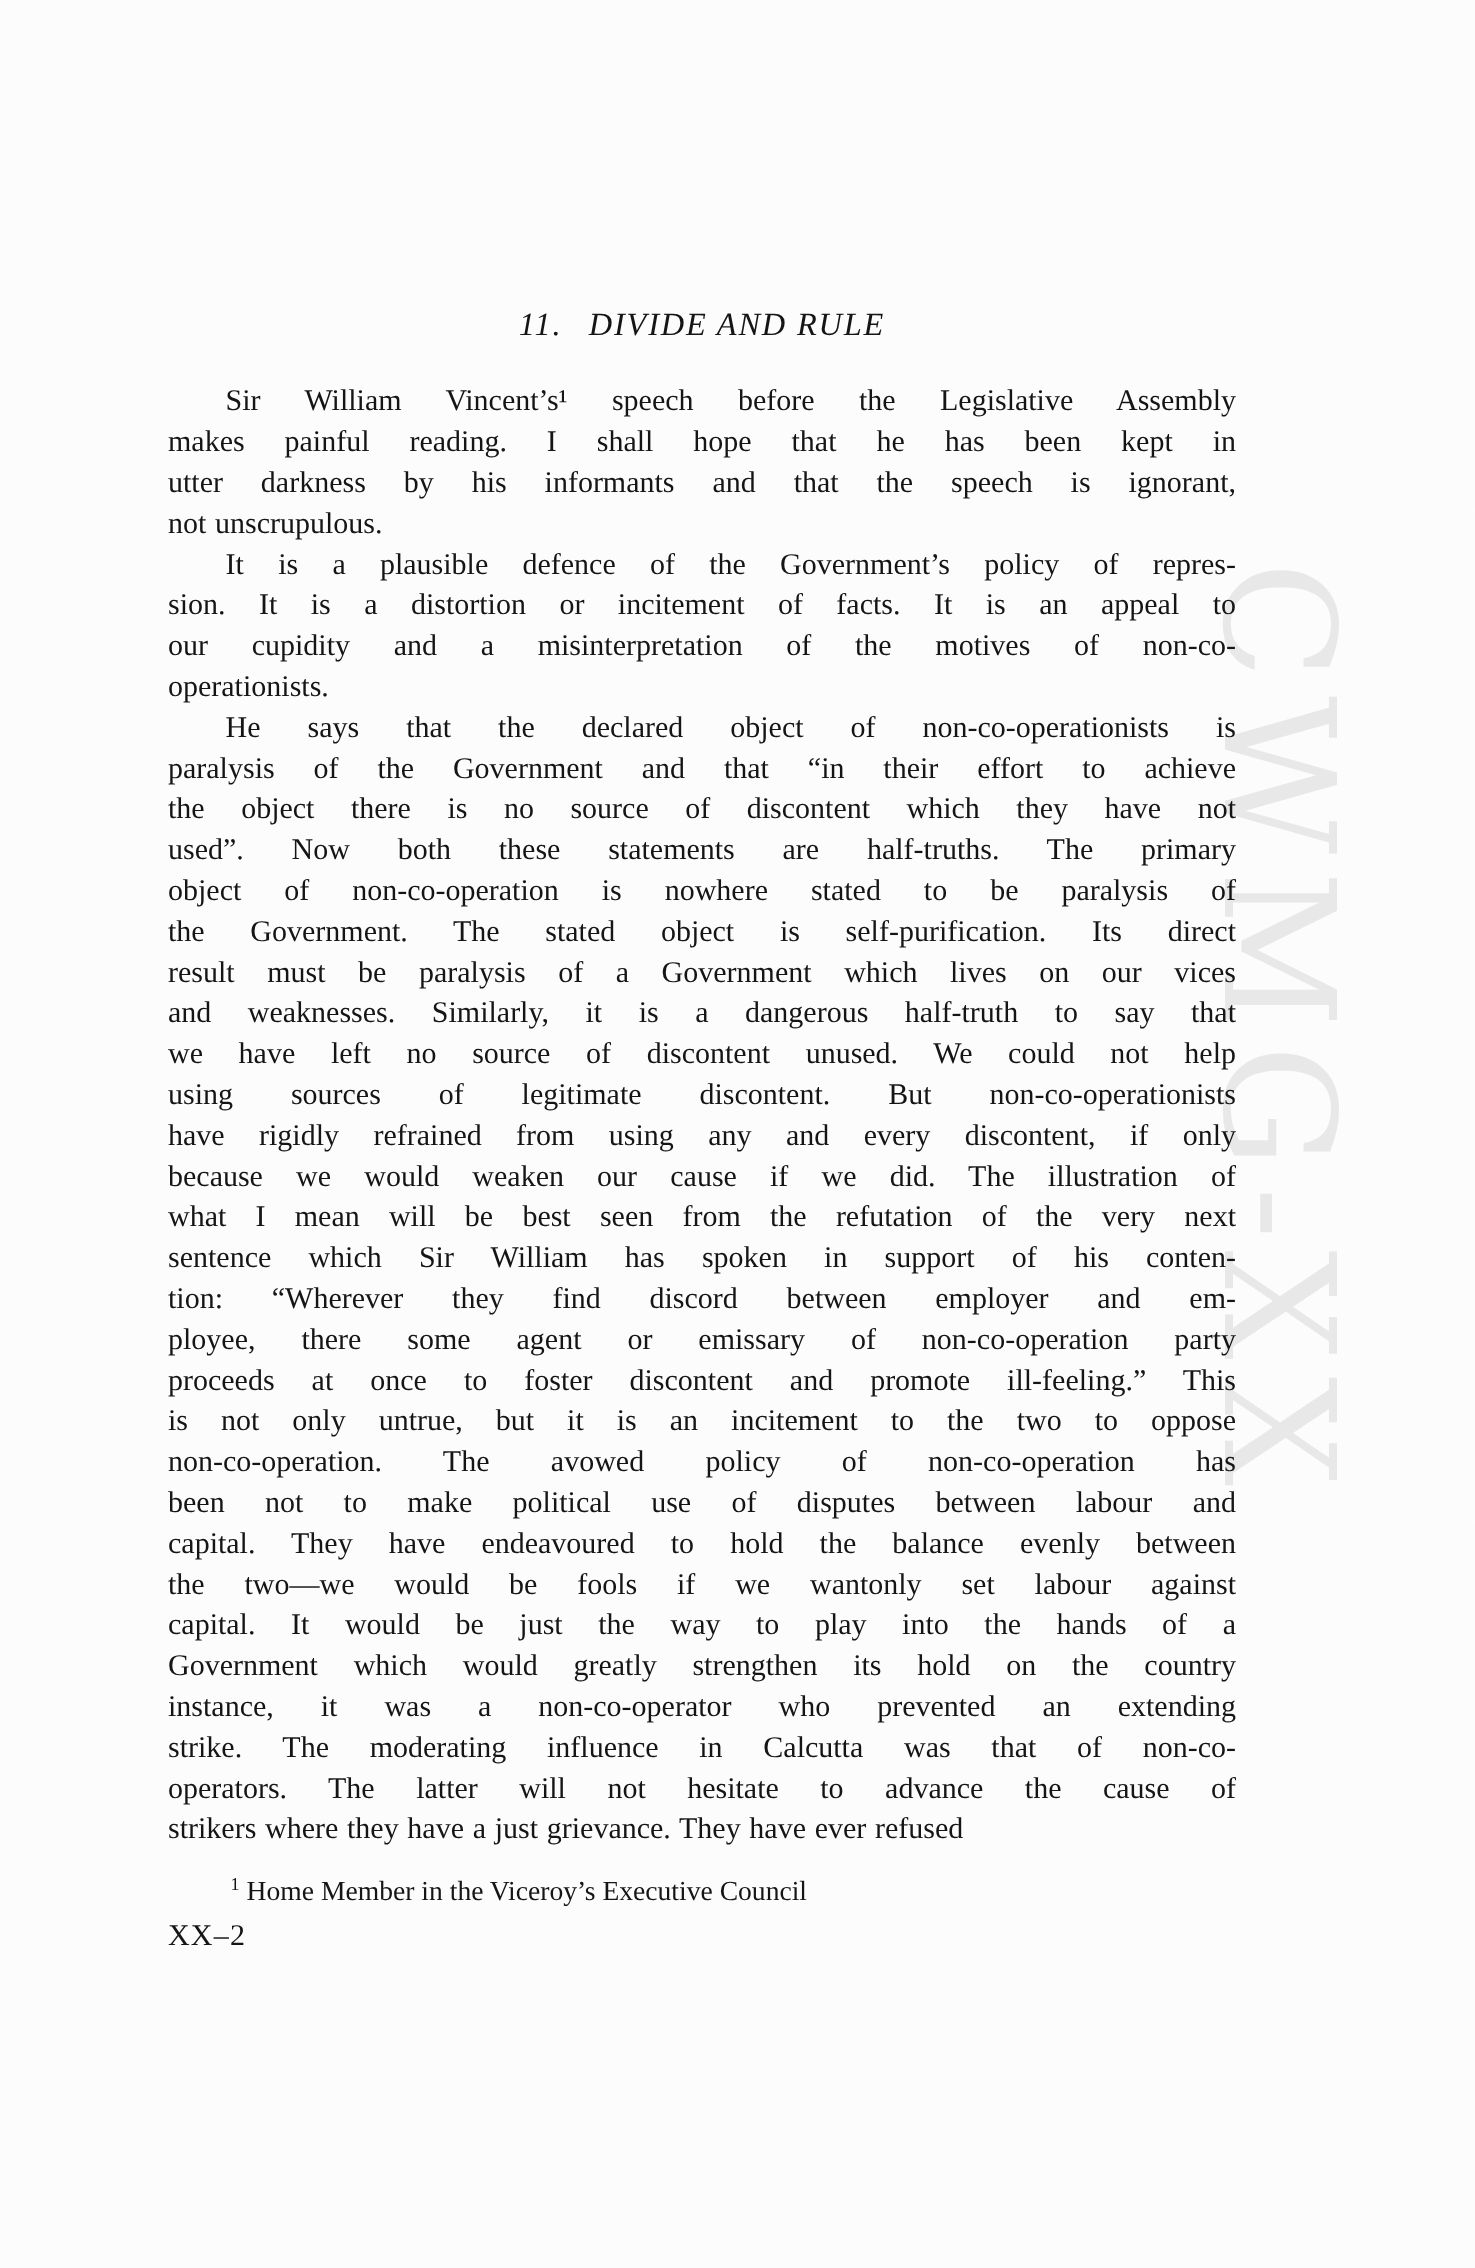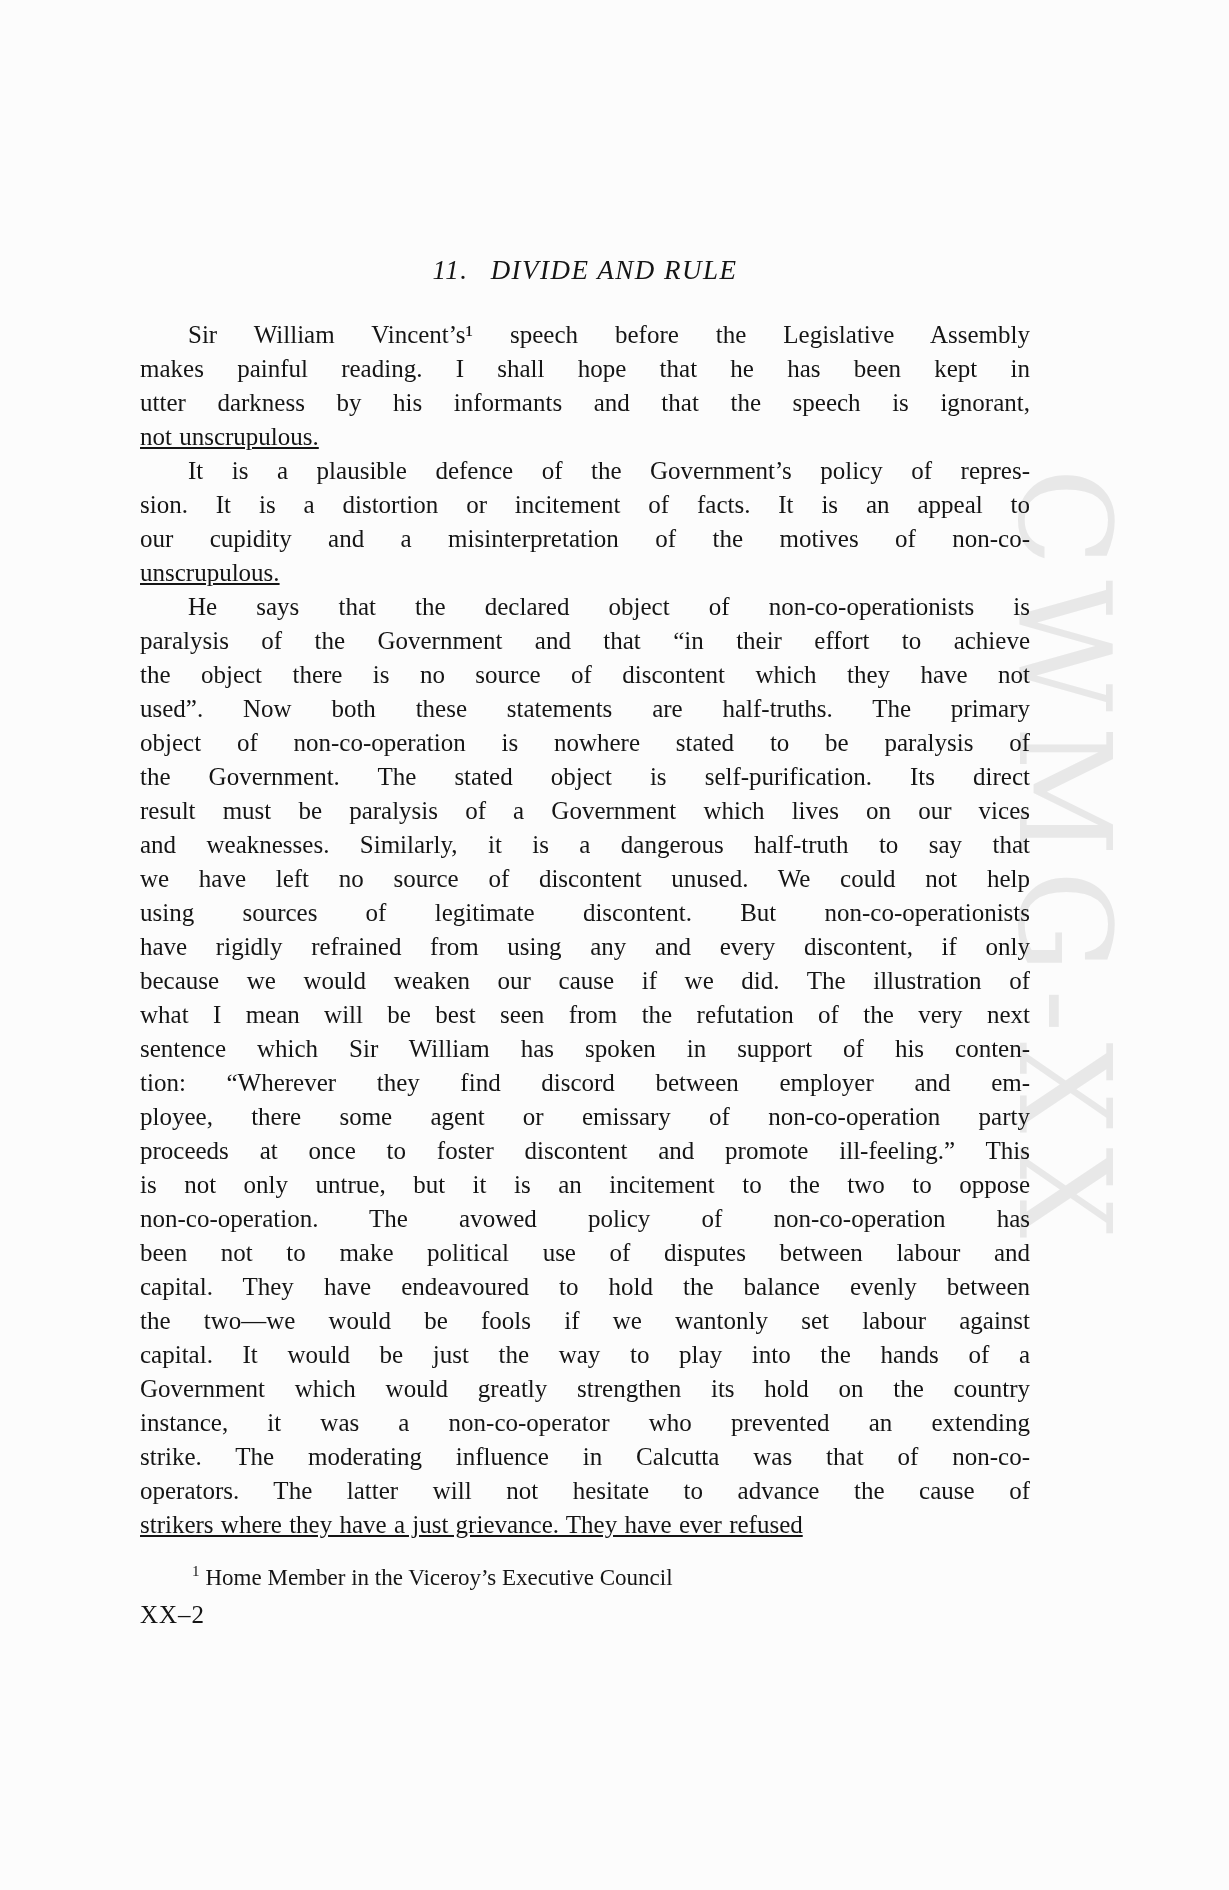--- a/index.html
+++ b/index.html
@@ -57,21 +57,20 @@
     text-align: justify;
     text-align-last: justify;
     text-justify: inter-word;
     word-spacing: 1px;
     white-space: normal;
     overflow: hidden;
   }
   .line.lastline {
     text-align: center;
     text-align-last: left;
-    text-decoration: underline;
   }
   .line.firstline {
     text-indent: 48px;
   }
   .footnote {
     margin-top: 14px;
     padding-left: 52px;
     font-size: 23px;
     line-height: 30px;
   }
@@ -104,21 +103,21 @@
         <div class="paragraph">
           <div class="line firstline">Sir William Vincent’s¹ speech before the Legislative Assembly</div>
           <div class="line">makes painful reading. I shall hope that he has been kept in</div>
           <div class="line">utter darkness by his informants and that the speech is ignorant,</div>
           <div class="line lastline">not unscrupulous.</div>
         </div>
         <div class="paragraph">
           <div class="line firstline">It is a plausible defence of the Government’s policy of repres-</div>
           <div class="line">sion. It is a distortion or incitement of facts. It is an appeal to</div>
           <div class="line">our cupidity and a misinterpretation of the motives of non-co-</div>
-          <div class="line lastline">unscrupulous.</div>
+          <div class="line lastline">operationists.</div>
         </div>
         <div class="paragraph">
           <div class="line firstline">He says that the declared object of non-co-operationists is</div>
           <div class="line">paralysis of the Government and that “in their effort to achieve</div>
           <div class="line">the object there is no source of discontent which they have not</div>
           <div class="line">used”. Now both these statements are half-truths. The primary</div>
           <div class="line">object of non-co-operation is nowhere stated to be paralysis of</div>
           <div class="line">the Government. The stated object is self-purification. Its direct</div>
           <div class="line">result must be paralysis of a Government which lives on our vices</div>
           <div class="line">and weaknesses. Similarly, it is a dangerous half-truth to say that</div>

